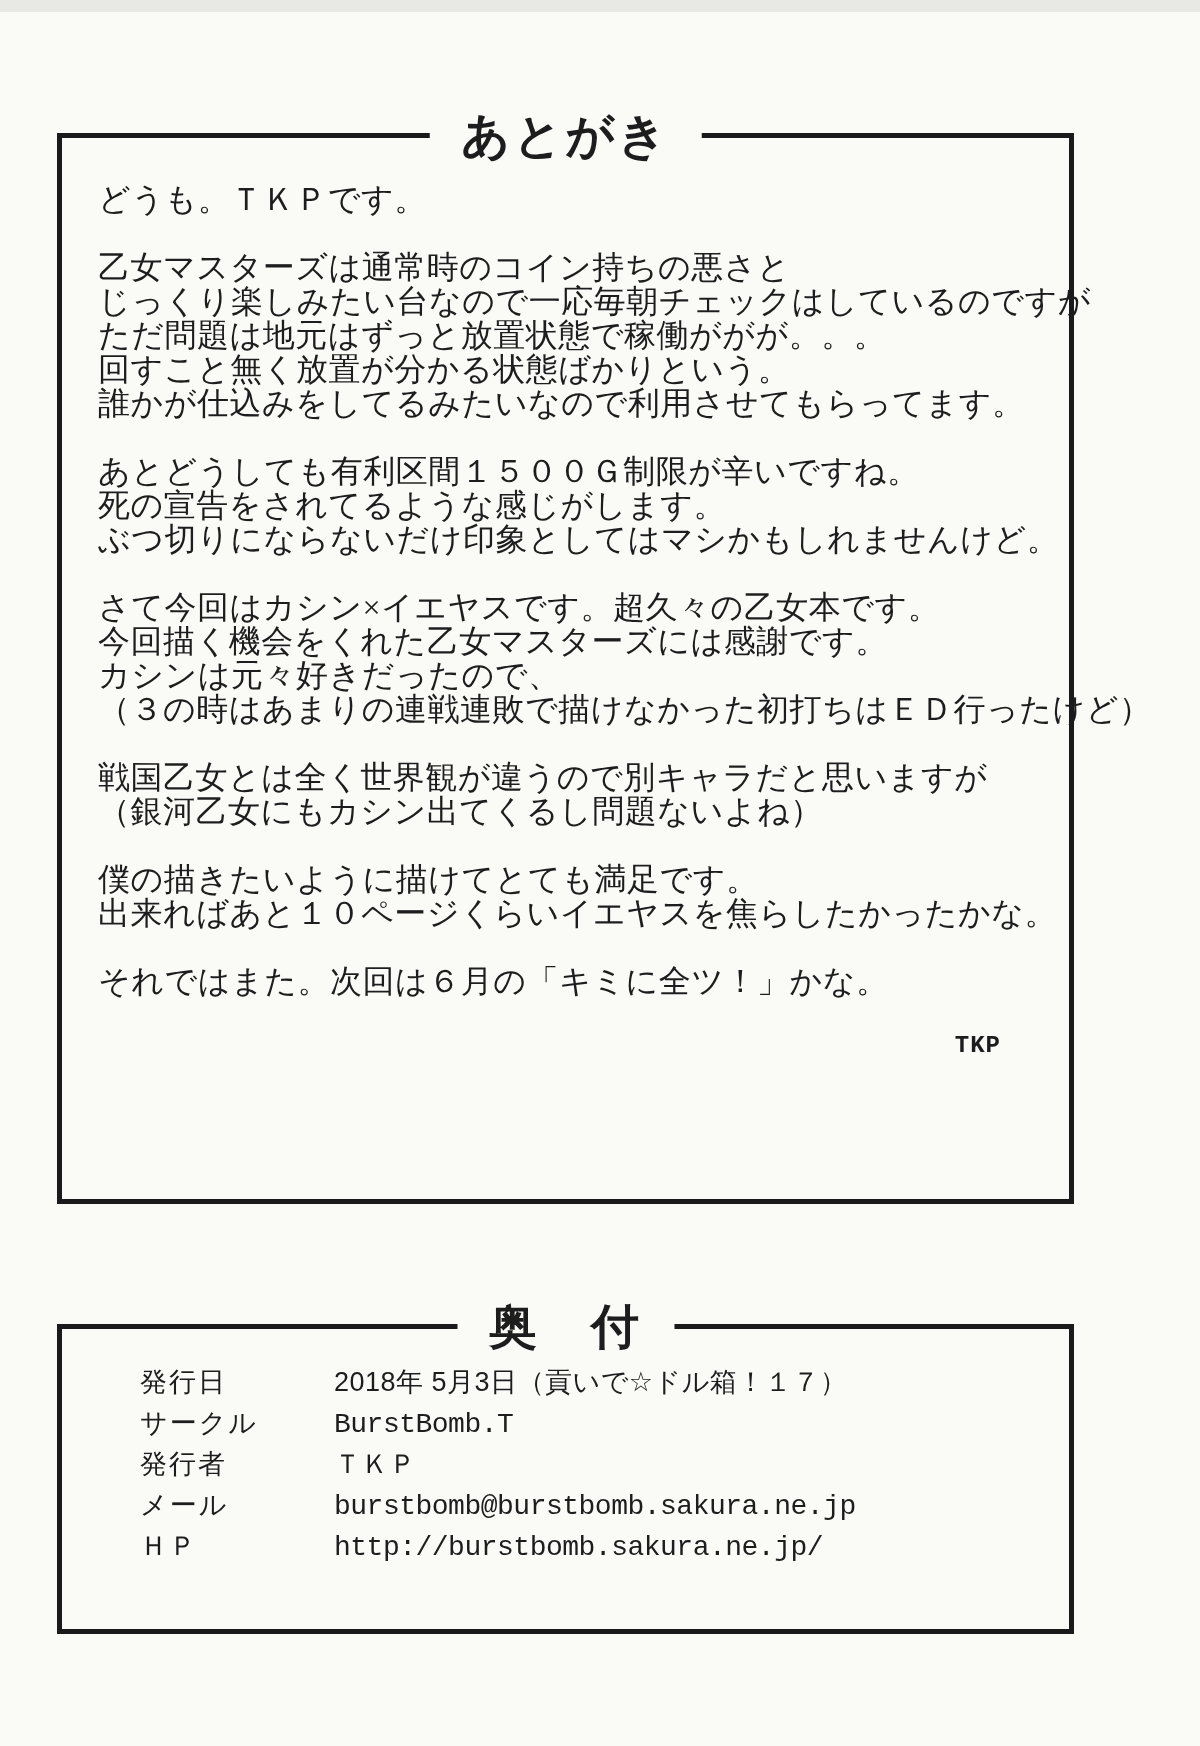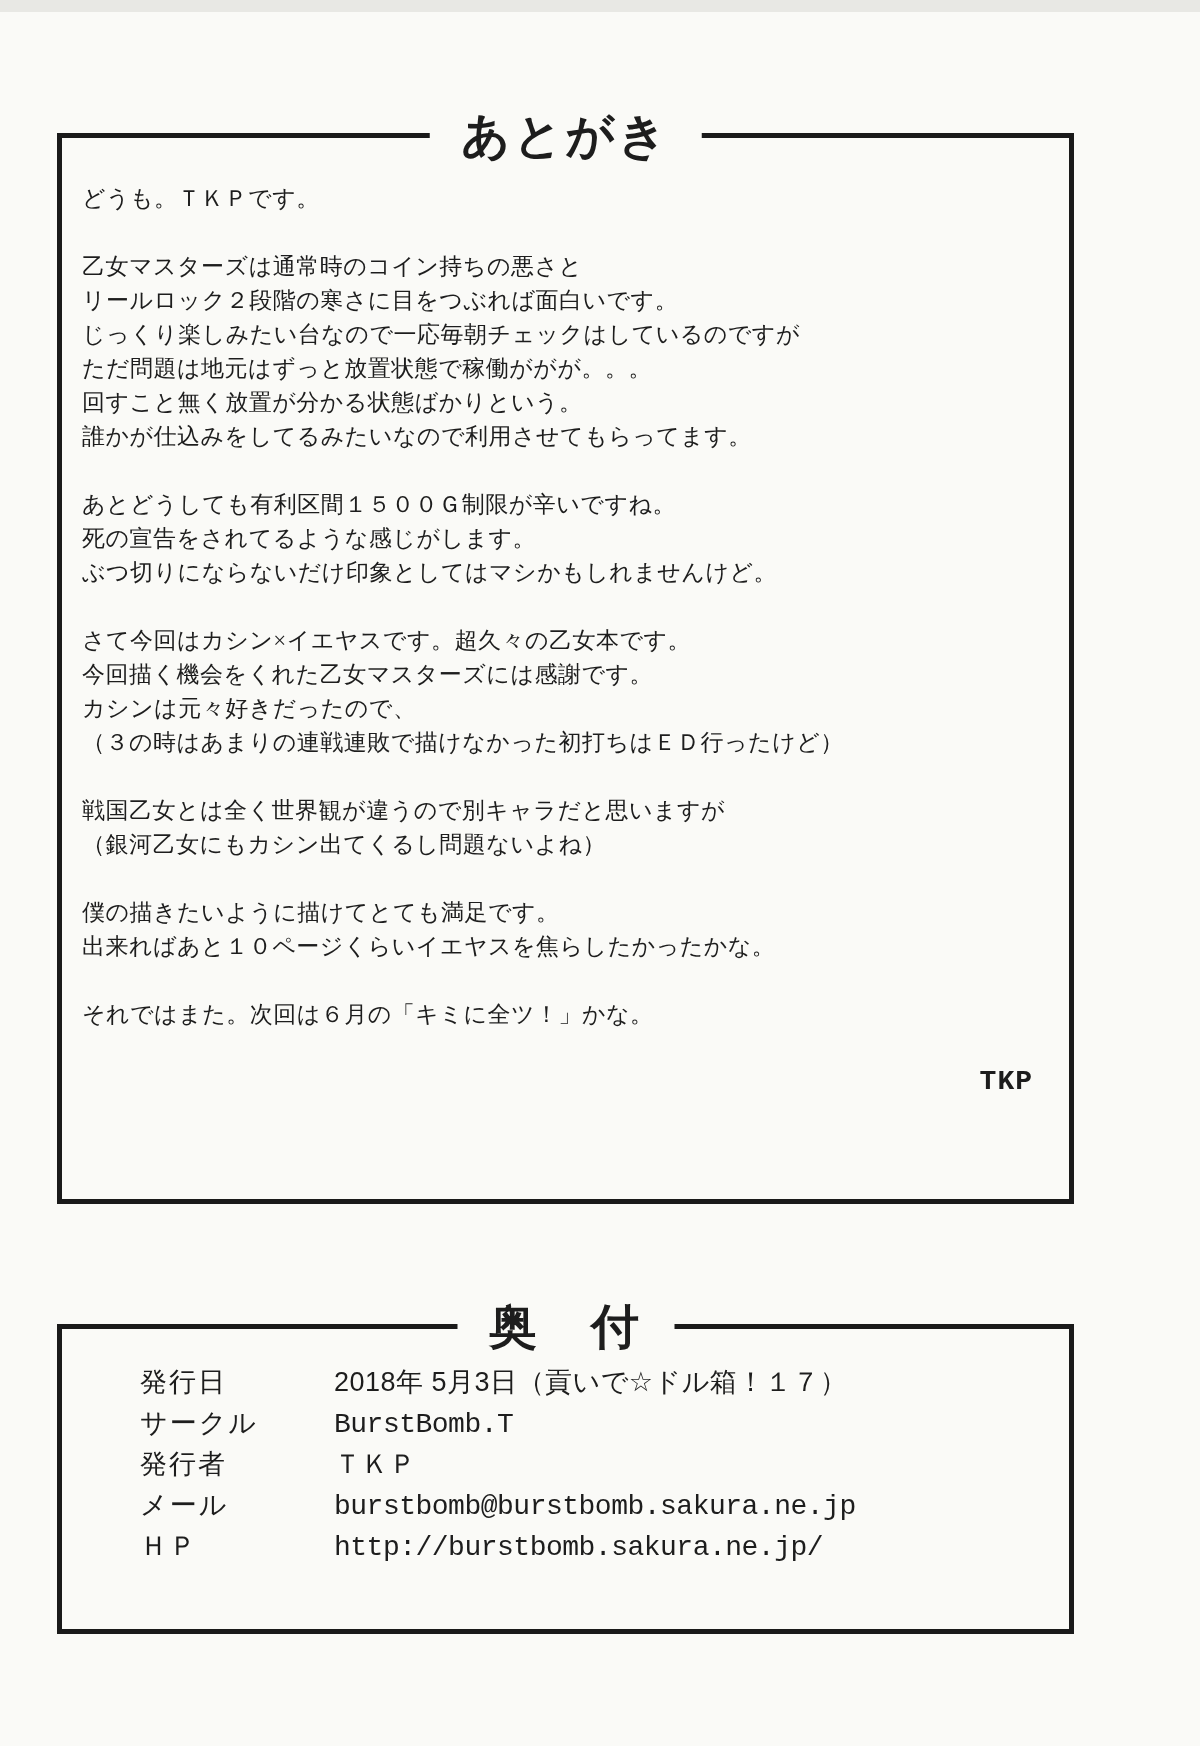--- a/index.html
+++ b/index.html
@@ -25,36 +25,36 @@
     top:-31px; left:50%;
     transform:translateX(-50%);
     background:#fafaf7;
     padding:0 32px;
     font-size:48px; line-height:58px;
     font-weight:bold;
     letter-spacing:3px;
     white-space:nowrap;
   }
   .afterword-body {
-    padding:44px 20px 0 20px;
-    font-size:23px;
+    padding:44px 20px 0 36px;
+    font-size:32px;
     line-height:34px;
   }
   .text-line {
     height:34px;
     white-space:nowrap;
     letter-spacing:0.5px;
   }
   .signature {
     margin-top:34px;
-    padding-right:36px;
+    padding-right:68px;
     text-align:right;
     font-family:"Liberation Mono","DejaVu Sans Mono",monospace;
     font-weight:bold;
-    font-size:28px;
+    font-size:24px;
     letter-spacing:1px;
   }
   .colophon-body {
     padding:35px 20px 0 78px;
     font-family:"Liberation Sans","DejaVu Sans",sans-serif;
   }
   .colophon-row {
     display:flex;
     align-items:baseline;
     height:41px;
@@ -82,21 +82,20 @@
 <body>
 
 <div class="page">
 
   <div class="framed-box afterword-box">
     <div class="box-title">あとがき</div>
     <div class="afterword-body">
         <div class="text-line">どうも。ＴＫＰです。</div>
         <div class="text-line">&nbsp;</div>
         <div class="text-line">乙女マスターズは通常時のコイン持ちの悪さと</div>
-        <div class="text-line">リールロック２段階の寒さに目をつぶれば面白いです。</div>
         <div class="text-line">じっくり楽しみたい台なので一応毎朝チェックはしているのですが</div>
         <div class="text-line">ただ問題は地元はずっと放置状態で稼働ががが。。。</div>
         <div class="text-line">回すこと無く放置が分かる状態ばかりという。</div>
         <div class="text-line">誰かが仕込みをしてるみたいなので利用させてもらってます。</div>
         <div class="text-line">&nbsp;</div>
         <div class="text-line">あとどうしても有利区間１５００Ｇ制限が辛いですね。</div>
         <div class="text-line">死の宣告をされてるような感じがします。</div>
         <div class="text-line">ぶつ切りにならないだけ印象としてはマシかもしれませんけど。</div>
         <div class="text-line">&nbsp;</div>
         <div class="text-line">さて今回はカシン×イエヤスです。超久々の乙女本です。</div>

